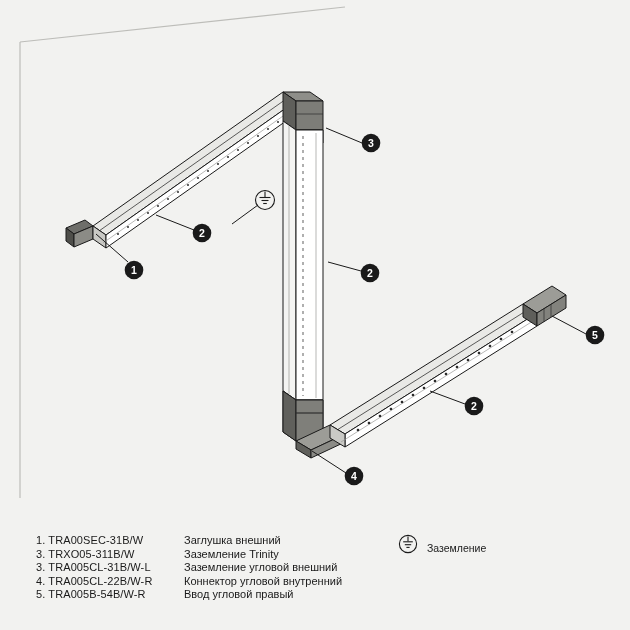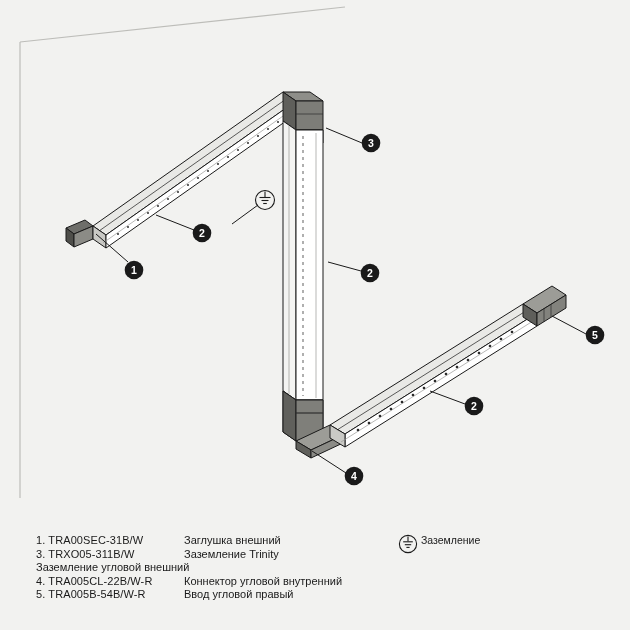--- a/index.html
+++ b/index.html
@@ -48,22 +48,22 @@
     letter-spacing: 0.1px;
   }
   .legend-desc {
     flex: 1 1 auto;
   }
   .ground-legend {
     position: absolute;
     left: 398px;
     top: 534px;
     display: flex;
-    align-items: flex-start;
-    gap: 3px;
+    align-items: flex-end;
+    gap: 9px;
     font-size: 10.5px;
     color: #1a1a1a;
   }
   .ground-legend .glyph {
     width: 20px;
     height: 20px;
     position: relative;
   }
   .num-badge-text {
     font-size: 10.5px;
@@ -250,20 +250,21 @@
   <div class="legend">
     <div class="legend-row">
       <span class="legend-code">1. TRA00SEC-31B/W</span>
       <span class="legend-desc">Заглушка внешний</span>
     </div>
     <div class="legend-row">
       <span class="legend-code">3. TRXO05-311B/W</span>
       <span class="legend-desc">Заземление Trinity</span>
     </div>
     <div class="legend-row">
+      <span class="legend-code">3. TRA005CL-31B/W-L</span>
       <span class="legend-desc">Заземление угловой внешний</span>
     </div>
     <div class="legend-row">
       <span class="legend-code">4. TRA005CL-22B/W-R</span>
       <span class="legend-desc">Коннектор угловой внутренний</span>
     </div>
     <div class="legend-row">
       <span class="legend-code">5. TRA005B-54B/W-R</span>
       <span class="legend-desc">Ввод угловой правый</span>
     </div>

